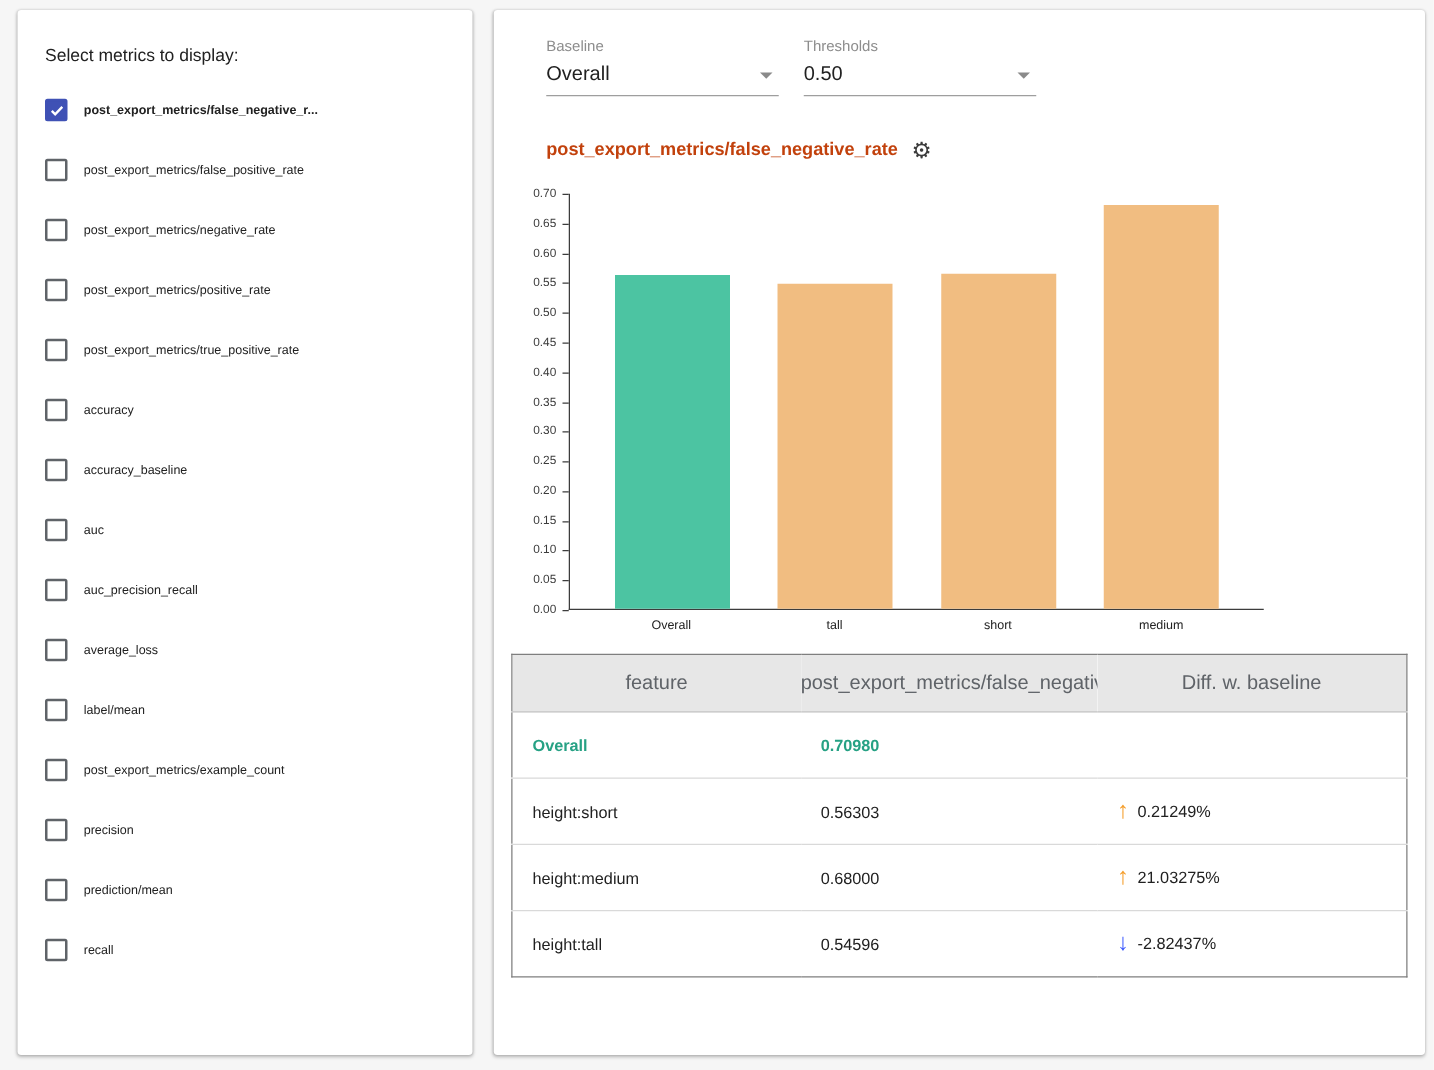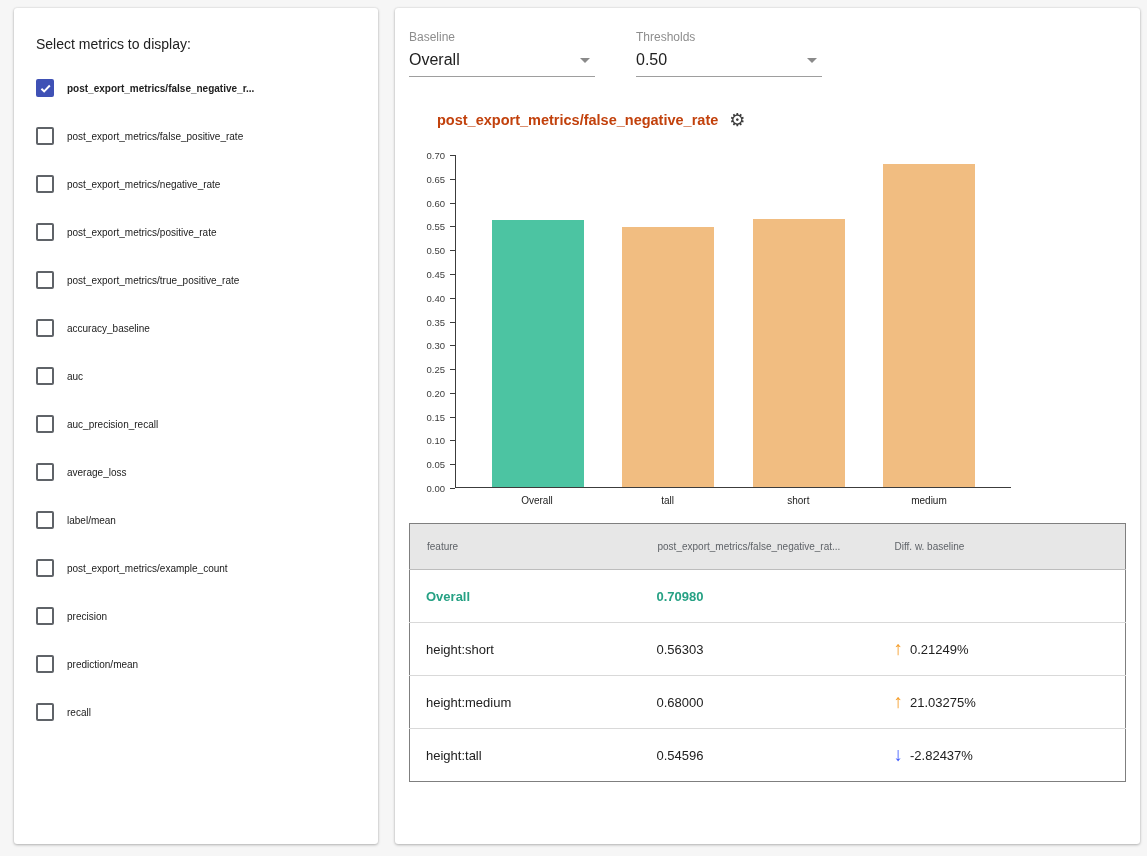--- a/index.html
+++ b/index.html
@@ -26,21 +26,21 @@
     margin-left: 2px;
     display: flex; align-items: center; justify-content: center;
     background: #fff;
   }
   .checkbox.checked { background: #3f51b5; border-color: #3f51b5; }
   .metric-label { margin-left: 13px; font-size: 10px; color: #212121; white-space: nowrap; }
   .metric-label.bold { font-weight: 700; }
 
   
   .right-card { left: 395px; top: 8px; width: 745px; height: 836px; padding: 22px 14px 10px 14px; }
-  .controls { display: flex; gap: 41px; }
+  .controls { display: flex; gap: 20px; margin-left: 28px; }
   .dropdown { width: 186px; }
   .dd-label { font-size: 12px; color: #8d8d8d; margin-bottom: 7px; }
   .dd-value-row {
     display: flex; align-items: center; justify-content: space-between;
     border-bottom: 1px solid #9e9e9e; padding: 0 2px 7px 0; cursor: pointer;
   }
   .dd-value { font-size: 16px; color: #212121; }
   .dd-arrow {
     width: 0; height: 0;
     border-left: 5px solid transparent; border-right: 5px solid transparent;
@@ -70,23 +70,23 @@
     display: flex; justify-content: space-between; padding: 0 36px;
   }
   .xtick-label { width: 92px; text-align: center; font-size: 10px; color: #222; }
 
   
   .metrics-table {
     width: 717px; border-collapse: collapse; margin-top: 12px;
     border: 1px solid #7f7f7f; table-layout: fixed;
   }
   .metrics-table th {
-    background: #e7e7e7; height: 46px; text-align: left;
-    font-size: 10px; color: #5f6368; font-weight: 400;
-    padding-left: 17px; border-bottom: 1px solid #bdbdbd;
+    background: #e7e7e7; height: 46px; text-align: center;
+    font-size: 16px; color: #5f6368; font-weight: 400;
+    padding-left: 0; border-bottom: 1px solid #bdbdbd;
     overflow: hidden; white-space: nowrap;
   }
   .metrics-table th:nth-child(1) { width: 231px; }
   .metrics-table th:nth-child(2) { width: 237px; }
   .metrics-table td {
     height: 53px; font-size: 13px; color: #212121;
     padding-left: 16px; border-top: 1px solid #d9d9d9; background: #fff;
   }
   tr.highlight td { color: #26a184; font-weight: 700; }
   .arrow { font-size: 19px; margin-right: 7px; vertical-align: middle; font-weight: 700; }
@@ -116,20 +116,24 @@
         <span class="checkbox"></span>
         <span class="metric-label">post_export_metrics/negative_rate</span>
       </div>
       <div class="metric-item">
         <span class="checkbox"></span>
         <span class="metric-label">post_export_metrics/positive_rate</span>
       </div>
       <div class="metric-item">
         <span class="checkbox"></span>
         <span class="metric-label">post_export_metrics/true_positive_rate</span>
+      </div>
+      <div class="metric-item">
+        <span class="checkbox"></span>
+        <span class="metric-label">accuracy</span>
       </div>
       <div class="metric-item">
         <span class="checkbox"></span>
         <span class="metric-label">accuracy_baseline</span>
       </div>
       <div class="metric-item">
         <span class="checkbox"></span>
         <span class="metric-label">auc</span>
       </div>
       <div class="metric-item">

